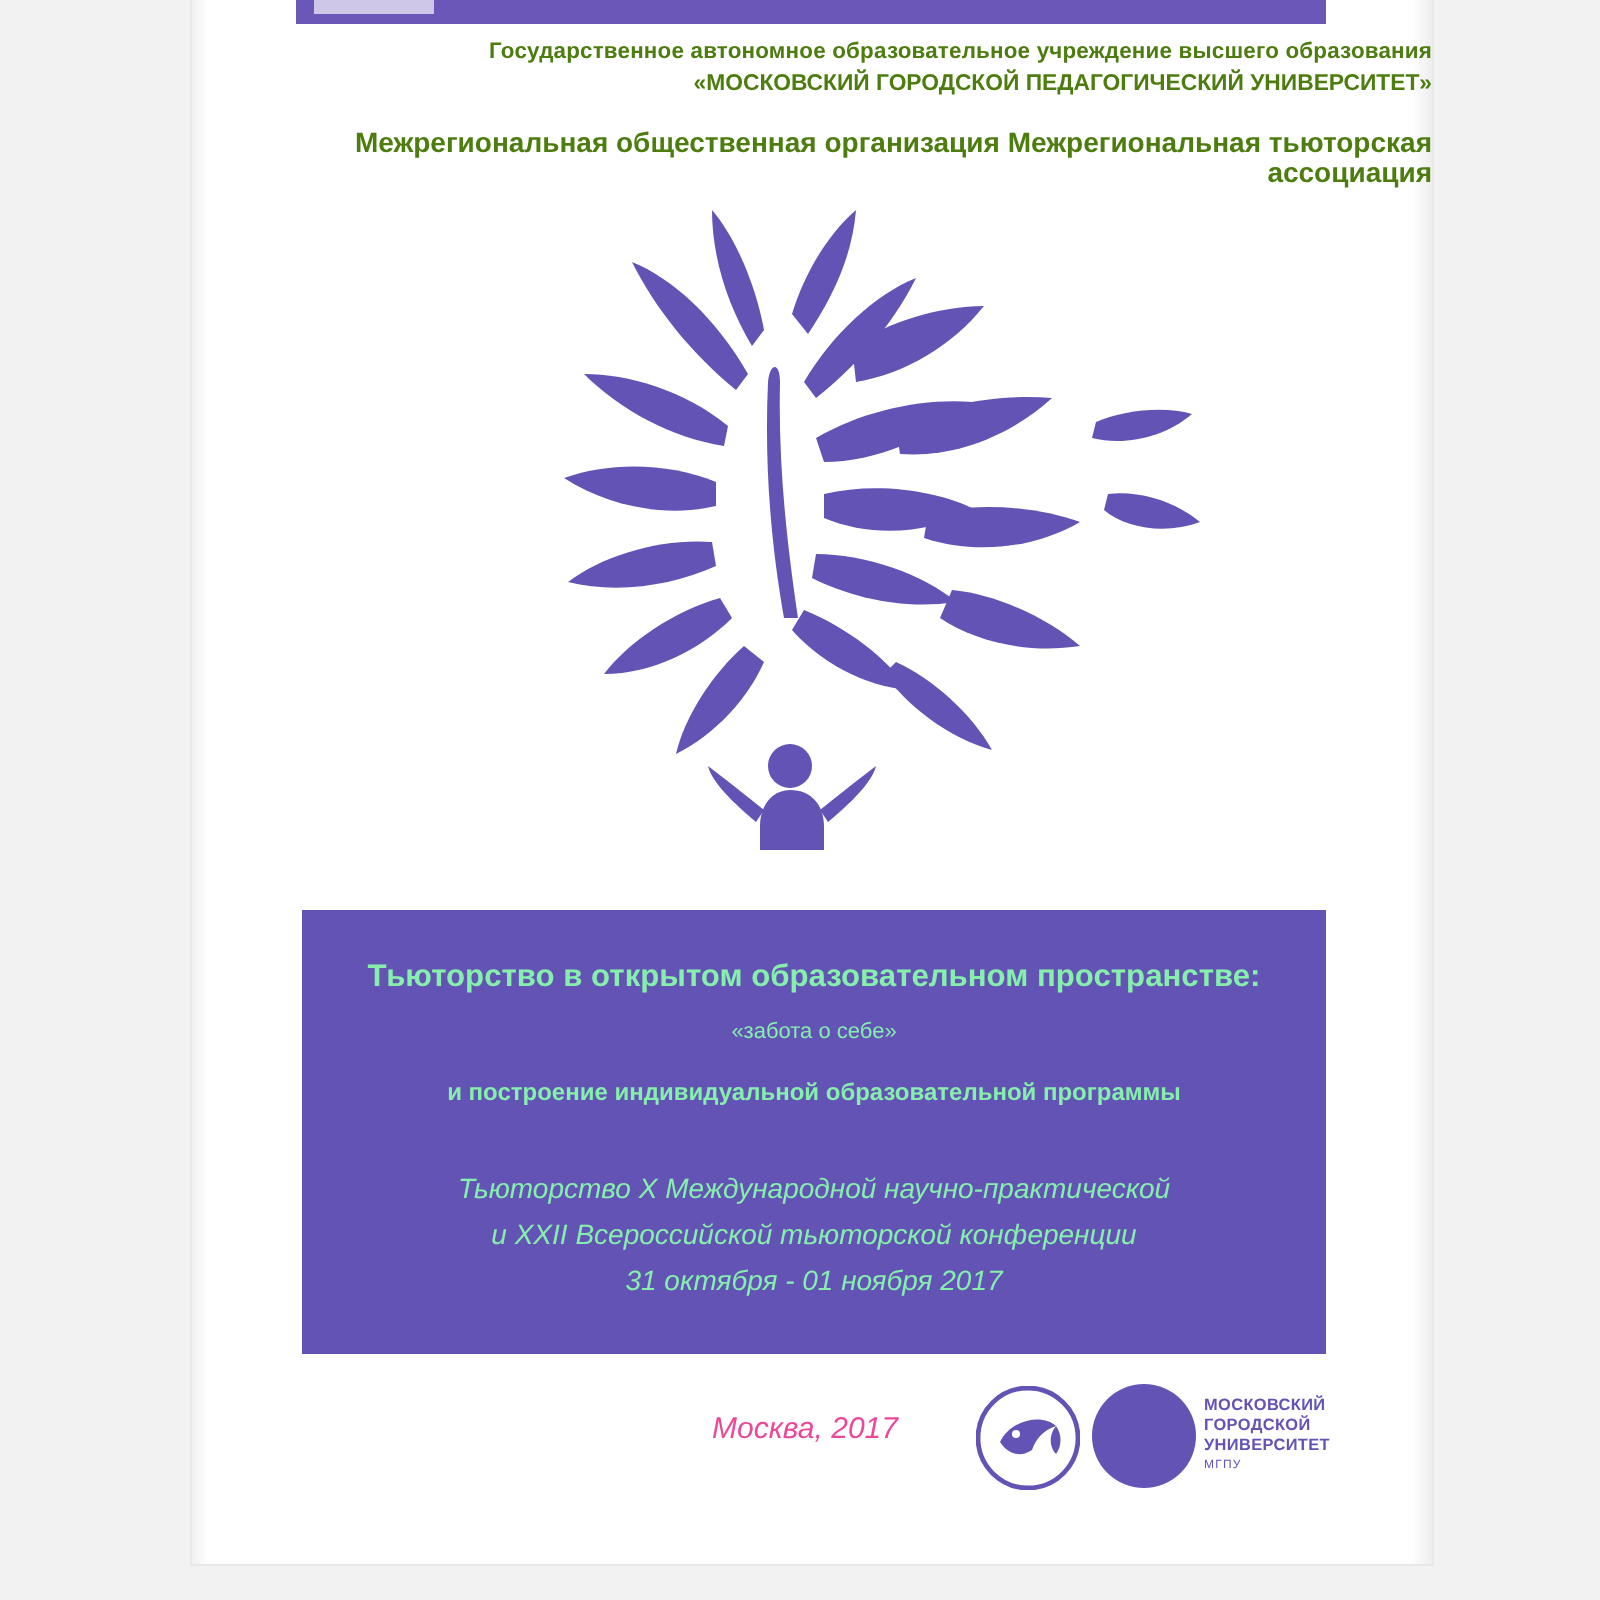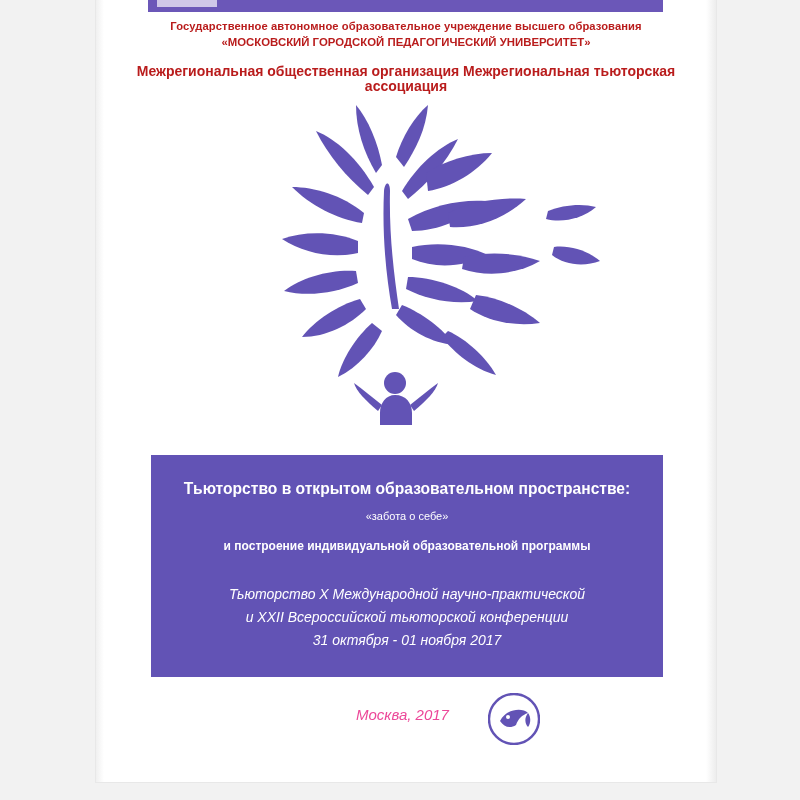--- a/index.html
+++ b/index.html
@@ -66,22 +66,22 @@
     width: 60px;
     height: 7px;
     background: #cfc7e8;
   }
 
   .head {
     position: absolute;
     left: 0;
     top: 18px;
     width: 620px;
-    text-align: center;
-    color: #b91c1c;
+    text-align: right;
+    color: #4d7c0f;
   }
   .head .org1 {
     font-size: 11.2px;
     font-weight: bold;
     letter-spacing: 0.1px;
     line-height: 16px;
   }
   .head .org2 {
     font-size: 11.4px;
     font-weight: bold;
@@ -105,21 +105,21 @@
   .emblem svg { display: block; margin: 0 auto; }
 
   
   .title-box {
     position: absolute;
     left: 55px;
     top: 455px;
     width: 512px;
     height: 222px;
     background: #6253b5;
-    color: #ffffff;
+    color: #86efac;
     text-align: center;
     box-sizing: border-box;
     padding: 22px 28px 0 28px;
   }
   .title-main1 {
     font-size: 15.6px;
     font-weight: bold;
     line-height: 24px;
   }
   .title-main2 {
@@ -257,18 +257,27 @@
 
     <div class="logo-fish">
       <svg width="52" height="52" viewBox="0 0 52 52" xmlns="http://www.w3.org/2000/svg" aria-hidden="true">
         <circle cx="26" cy="26" r="25" fill="none" stroke="#6253b5" stroke-width="2.4"></circle>
         <path d="M12 28 C18 16 34 14 40 20 C34 22 30 26 28 32 C22 36 16 34 12 28 Z" fill="#6253b5"></path>
         <path d="M40 20 C43 24 43 30 40 34 C37 31 36 25 40 20 Z" fill="#6253b5"></path>
         <circle cx="20" cy="24" r="2" fill="#ffffff"></circle>
       </svg>
     </div>
 
+    <div class="logo-mgpu">
+      <div class="circle"></div>
+      <div class="txt">
+        <div>МОСКОВСКИЙ</div>
+        <div>ГОРОДСКОЙ</div>
+        <div>УНИВЕРСИТЕТ</div>
+        <div class="small">МГПУ</div>
+      </div>
+    </div>
 
   </div>
 
   <div class="top-strip"></div>
   <div class="top-strip-inner"></div>
 </div>
 
 </body></html>

